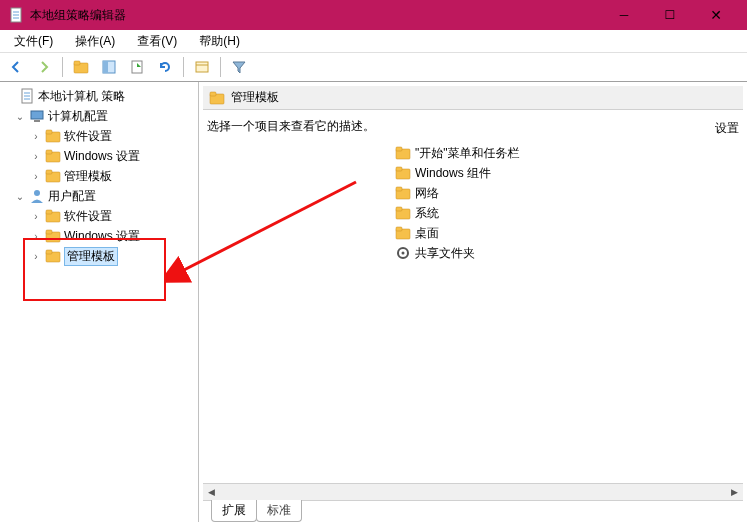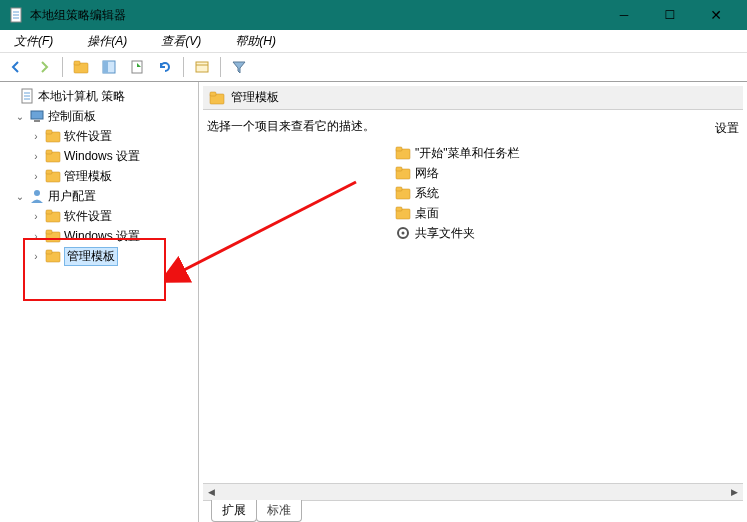--- a/index.html
+++ b/index.html
@@ -1,27 +1,27 @@
 <!DOCTYPE html>
 <html><head>
 <meta charset="utf-8">
 <style>
 * { margin: 0; padding: 0; box-sizing: border-box; font-family: "Microsoft YaHei", "Segoe UI", sans-serif; font-size: 12px; }
 body { width: 747px; height: 522px; background: #fff; overflow: hidden; position: relative; }
 
 
-.titlebar { height: 30px; display: flex; align-items: center; padding: 14px 8px; background: #0f766e; }
+.titlebar { height: 30px; display: flex; align-items: center; padding: 14px 8px; background: #be185d; }
 .titlebar .app-icon { width: 16px; height: 16px; margin-right: 6px; }
 .titlebar .title { flex: 1; color: #000; }
 .titlebar .win-controls { display: flex; gap: 0; }
 .titlebar .win-btn { width: 46px; height: 30px; display: flex; align-items: center; justify-content: center; color: #000; }
 .titlebar .win-btn.close { font-size: 14px; }
 
 
-.menubar { height: 22px; display: flex; align-items: center; padding: 0 6px; gap: 18px; background: #fff; font-style: italic; }
+.menubar { height: 22px; display: flex; align-items: center; padding: 0 6px; gap: 6px; background: #fff; }
 .menubar .menu-item { padding: 2px 8px; color: #000; }
 
 
 .toolbar { height: 30px; display: flex; align-items: center; padding: 0 4px; gap: 4px; border-top: 1px solid #e0e0e0; border-bottom: 1px solid #a0a0a0; background: #fff; }
 .toolbar .tbtn { width: 24px; height: 24px; display: flex; align-items: center; justify-content: center; }
 .toolbar .sep { width: 1px; height: 20px; background: #c0c0c0; margin: 0 2px; }
 
 
 .workspace { display: flex; height: calc(100% - 82px); }
 .tree-pane { width: 199px; border-right: 1px solid #c0c0c0; padding: 4px 2px; overflow: hidden; position: relative; background: #fff; }
@@ -179,21 +179,21 @@
               </svg>
             <span class="label">本地计算机 策略</span>
           </div>
           <ul>
             <li>
               <div class="row lvl1">
                 <span class="twisty">⌄</span>
                 <svg class="ficon" viewBox="0 0 16 16">
                     <use href="#ic-computer"></use>
                   </svg>
-                <span class="label">控制面板</span>
+                <span class="label">计算机配置</span>
               </div>
               <ul>
                 <li>
                     <div class="row lvl2">
                       <span class="twisty">›</span>
                       <svg class="ficon" viewBox="0 0 16 16">
                         <use href="#ic-folder"></use>
                       </svg>
                       <span class="label">软件设置</span>
                     </div>
@@ -277,20 +277,26 @@
             <div class="item">
               <svg class="ficon" viewBox="0 0 16 16">
                 <use href="#ic-folder"></use>
               </svg>
               <span class="label">"开始"菜单和任务栏</span>
             </div>
             <div class="item">
               <svg class="ficon" viewBox="0 0 16 16">
                 <use href="#ic-folder"></use>
               </svg>
+              <span class="label">Windows 组件</span>
+            </div>
+            <div class="item">
+              <svg class="ficon" viewBox="0 0 16 16">
+                <use href="#ic-folder"></use>
+              </svg>
               <span class="label">网络</span>
             </div>
             <div class="item">
               <svg class="ficon" viewBox="0 0 16 16">
                 <use href="#ic-folder"></use>
               </svg>
               <span class="label">系统</span>
             </div>
             <div class="item">
               <svg class="ficon" viewBox="0 0 16 16">

